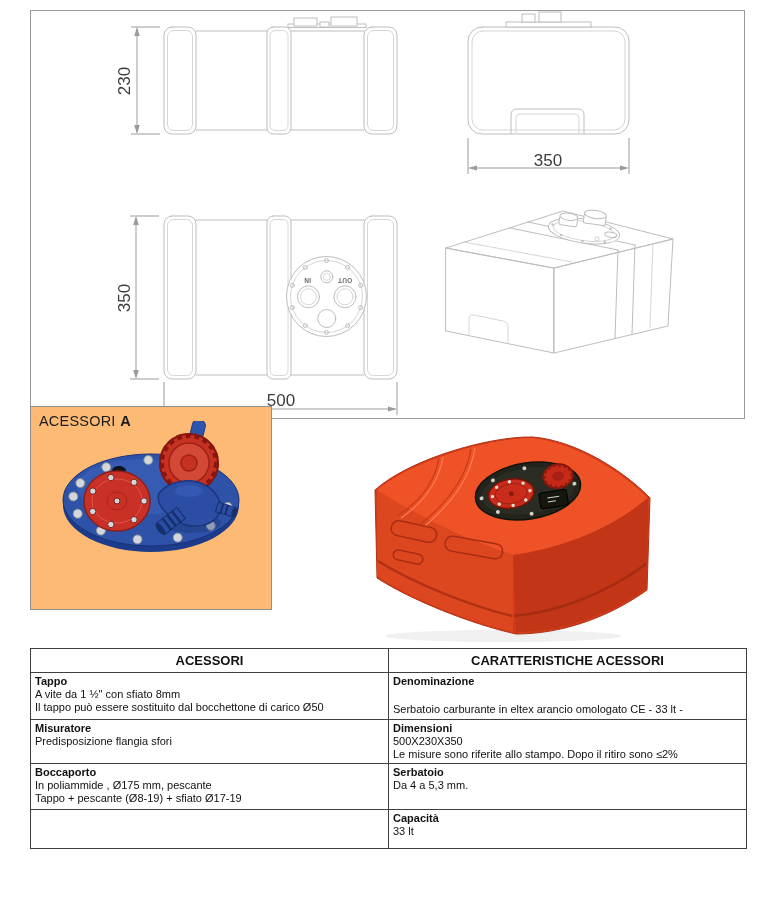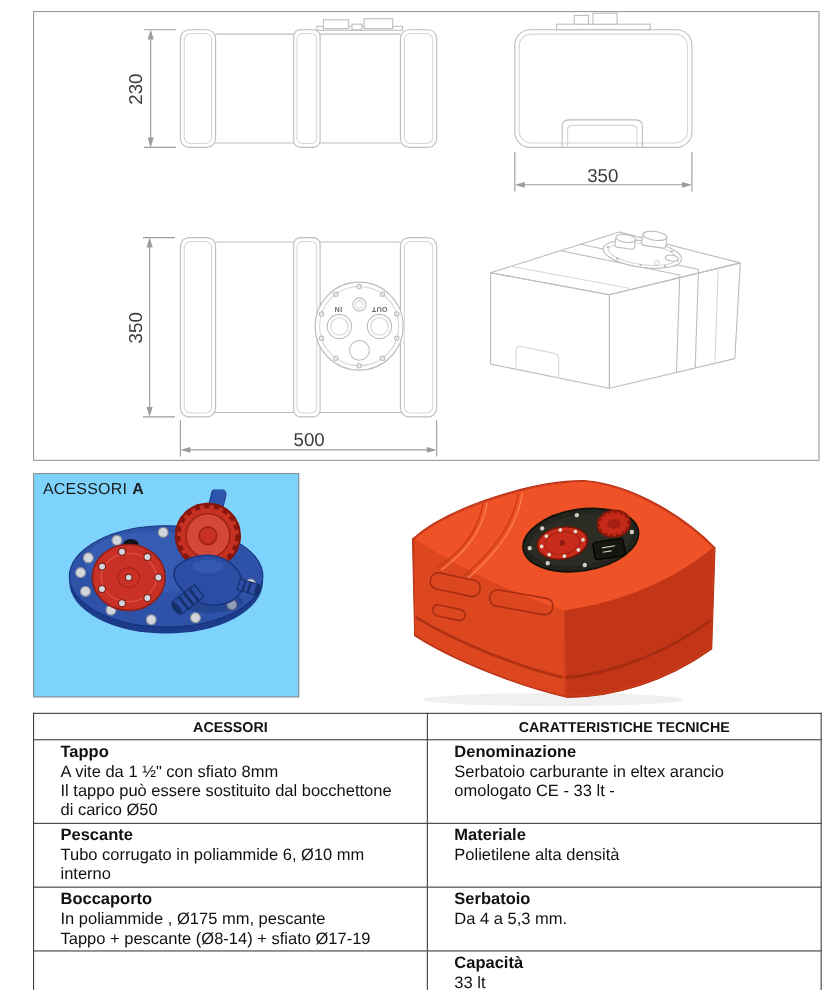--- a/index.html
+++ b/index.html
@@ -9,33 +9,33 @@
   .drawing-box svg{display:block;}
 
   .tl{stroke:#bdbdbd;fill:none;stroke-width:1;stroke-linejoin:round;stroke-linecap:round;}
   .tl2{stroke:#d6d6d6;fill:none;stroke-width:1;}
   .fitting{stroke:#bdbdbd;fill:#ffffff;stroke-width:1;}
   .dim line{stroke:#9b9b9b;stroke-width:1;}
   .dim polygon{fill:#9b9b9b;stroke:none;}
   .dimtext{fill:#3c3c3c;font-size:17px;text-anchor:middle;dominant-baseline:central;}
   .porttext{fill:#6a6a6a;font-size:6.5px;font-weight:bold;text-anchor:middle;dominant-baseline:central;letter-spacing:.3px;}
 
-  .acc-box{position:absolute;left:30px;top:430px;width:240px;height:202px;border:1px solid #8f8f8f;background:#7dd3fc;}
+  .acc-box{position:absolute;left:30px;top:406px;width:240px;height:202px;border:1px solid #8f8f8f;background:#fdba74;}
   .acc-title{position:absolute;left:8px;top:6px;font-size:14.5px;color:#1c1c1c;letter-spacing:.2px;z-index:2;}
   .acc-title .bold{font-weight:bold;margin-left:.32em;}
   .acc-box svg{position:absolute;left:0;top:14px;}
 
   .tank-photo{position:absolute;left:353px;top:428px;width:312px;height:216px;}
 
   table.spec{position:absolute;left:30px;top:648px;width:717px;border-collapse:collapse;table-layout:fixed;background:#fff;}
-  table.spec th,table.spec td{border:1px solid #3f3f3f;vertical-align:top;padding:2px 24px;font-size:15px;line-height:1.18;}
+  table.spec th,table.spec td{border:1px solid #3f3f3f;vertical-align:top;padding:2px 4px;font-size:11px;line-height:1.18;}
   table.spec th{font-size:13px;font-weight:bold;text-align:center;padding:4px 2px;}
   td .t{font-weight:bold;}
   td .d{font-weight:normal;}
-  td .gap{}
+  td .gap{margin-top:15px;}
   tr.h1{height:47px;} tr.h2{height:44px;} tr.h3{height:52px;} tr.h4{height:46px;} tr.h5{height:39px;}
 </style>
 </head>
 <body>
 
 <div class="drawing-box">
   <svg width="713" height="407" viewBox="0 0 713 407">
 
     <g>
       <g class="tl">
@@ -292,48 +292,49 @@
         </g>
       </g>
     </g>
   </svg>
 </div>
 
 <table class="spec">
   <tbody>
       <tr>
     <th>ACESSORI</th>
-    <th>CARATTERISTICHE TECNICHE</th>
+    <th>CARATTERISTICHE ACESSORI</th>
   </tr>
   <tr class="h1">
     <td>
       <div class="t">Tappo</div>
       <div class="d">A vite da 1 ½" con sfiato 8mm</div>
       <div class="d">Il tappo può essere sostituito dal bocchettone di carico Ø50</div>
     </td>
     <td>
       <div class="t">Denominazione</div>
       <div class="d gap">Serbatoio carburante in eltex arancio omologato CE - 33 lt -</div>
     </td>
   </tr>
-  <tr class="h3">
-    <td>
-      <div class="t">Pescante</div>
-      <div class="d">Tubo corrugato in poliammide 6, Ø10 mm  interno</div>
-    </td>
-    <td>
-      <div class="t">Materiale</div>
-      <div class="d">Polietilene alta densità</div>
+  <tr class="h2">
+    <td>
+      <div class="t">Misuratore</div>
+      <div class="d">Predisposizione flangia sfori</div>
+    </td>
+    <td>
+      <div class="t">Dimensioni</div>
+      <div class="d">500X230X350</div>
+      <div class="d">Le misure sono riferite allo stampo. Dopo il ritiro sono ≤2%</div>
     </td>
   </tr>
   <tr class="h4">
     <td>
       <div class="t">Boccaporto</div>
       <div class="d">In poliammide , Ø175 mm, pescante</div>
-      <div class="d">Tappo + pescante (Ø8-14) + sfiato Ø17-19</div>
+      <div class="d">Tappo + pescante (Ø8-19) + sfiato Ø17-19</div>
     </td>
     <td>
       <div class="t">Serbatoio</div>
       <div class="d">Da 4 a 5,3 mm.</div>
     </td>
   </tr>
   <tr class="h5">
     <td></td>
     <td>
       <div class="t">Capacità</div>

